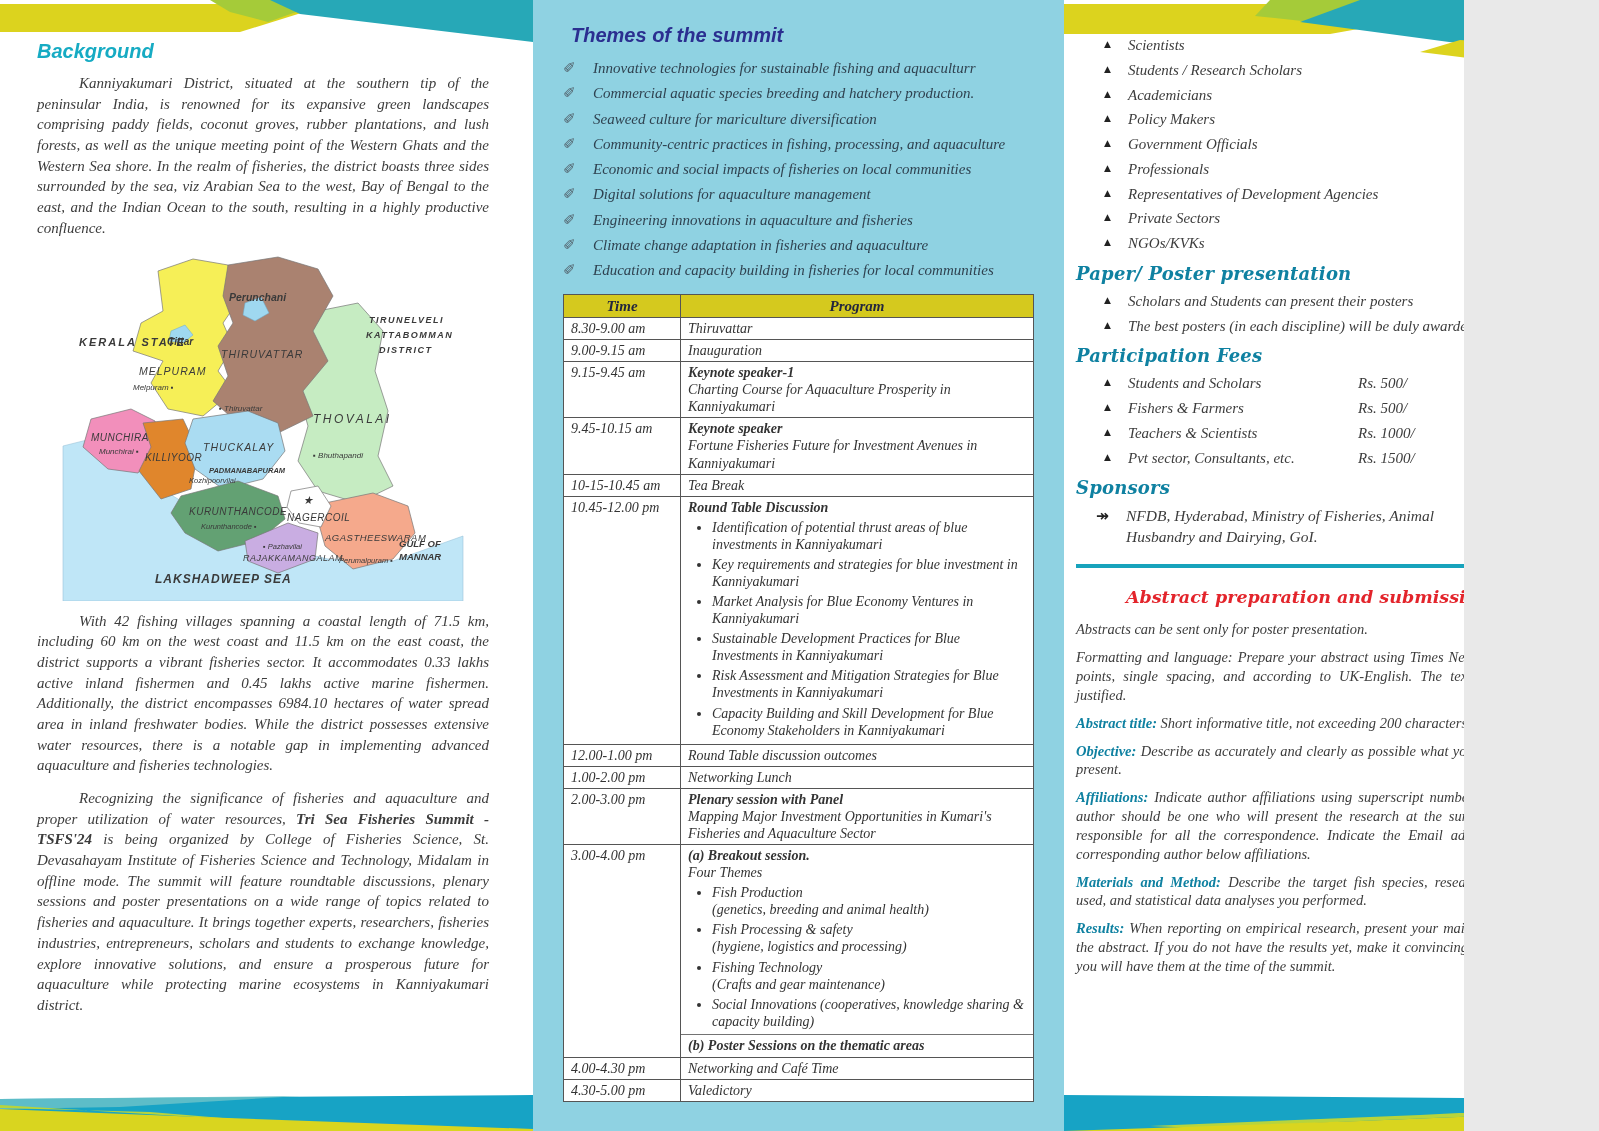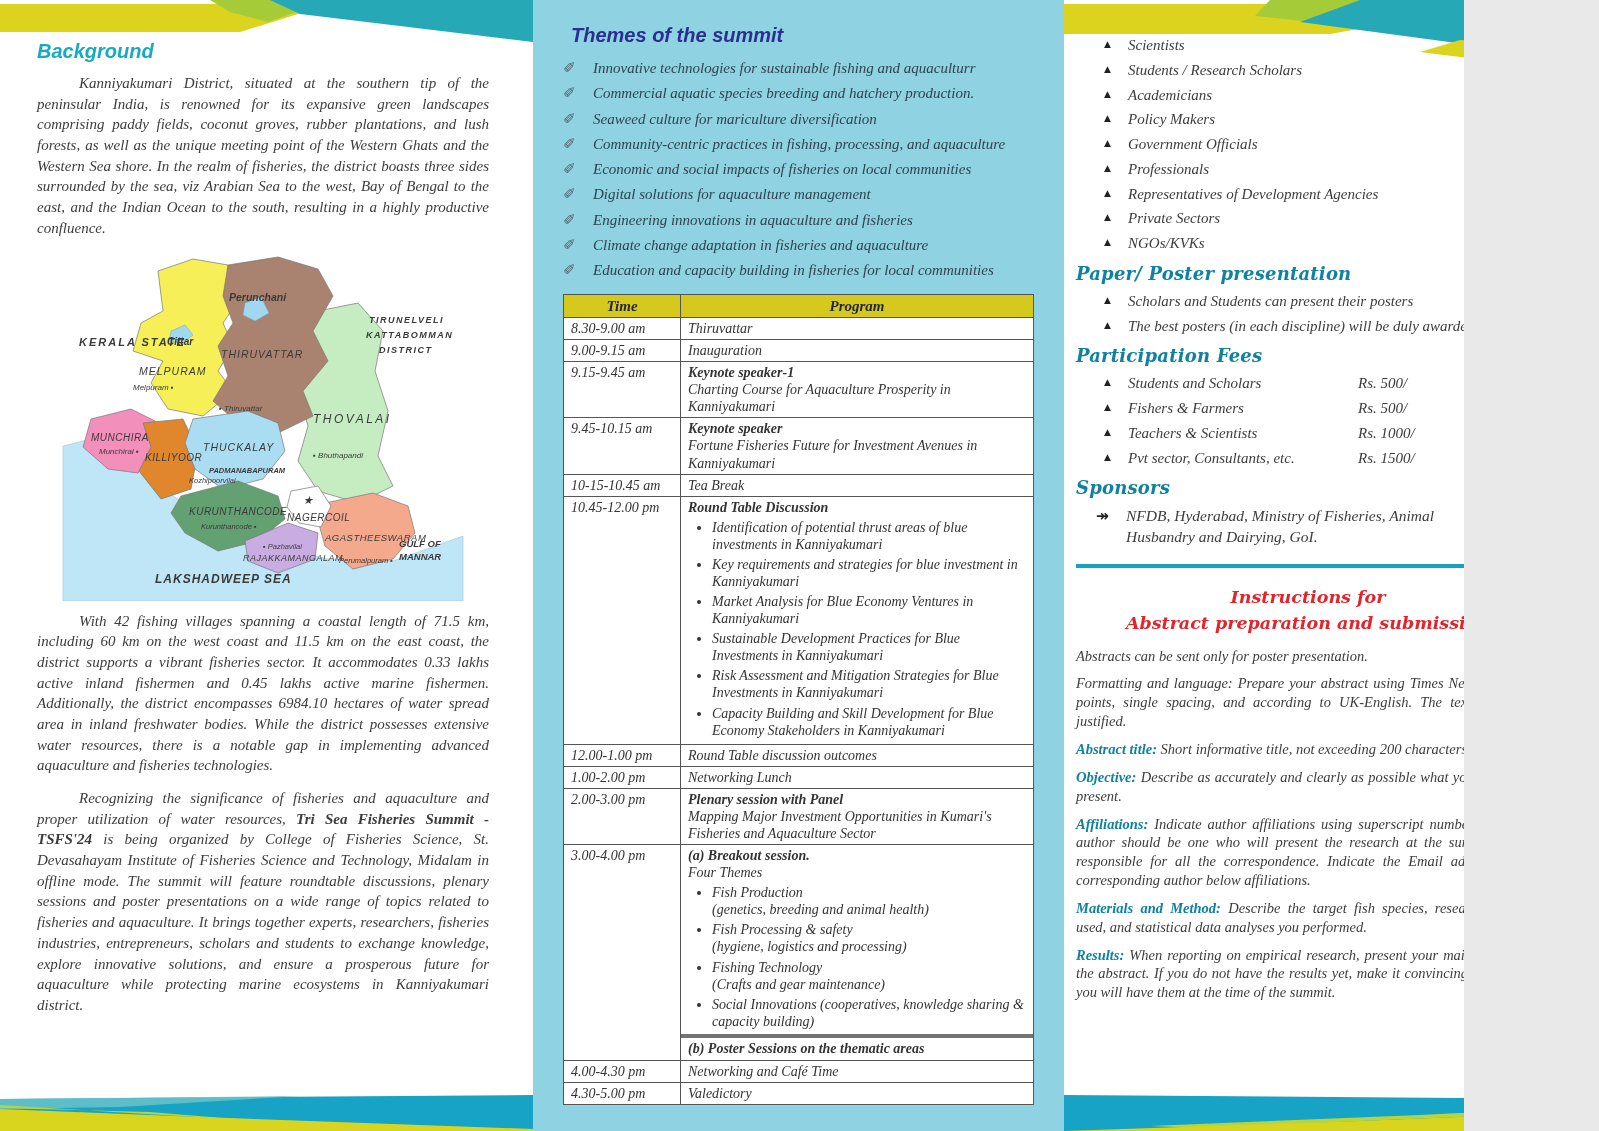--- a/index.html
+++ b/index.html
@@ -28,21 +28,21 @@
   table.prog{border-collapse:collapse;width:100%;margin-top:14px;background:#ffffff;
              font-size:14px;line-height:1.22;color:#333;padding-left:16px;}
   table.prog th{background:#d5c91e;font-weight:bold;color:#23263d;font-size:15px;
                 border:1px solid #555;padding:2px 4px;}
   table.prog td{border:1px solid #555;padding:2px 7px;vertical-align:top;}
   td.t{width:102px;padding:2px 4px;white-space:nowrap;}
   .b{font-weight:bold;}
   ul.cell{margin:2px 0 2px;padding-left:24px;list-style:disc;}
   ul.cell li{margin:3px 0;}
   .subline:empty{display:none;}
-  .subrow{font-weight:bold;border-top:4px solid #737373;margin:4px -7px 0;padding:2px 7px 1px;}
+  .subrow{font-weight:bold;border-top:1px solid #737373;margin:4px -7px 0;padding:2px 7px 1px;}
 
   
   .col-right{position:absolute;left:1076px;top:36px;width:464px;z-index:2;}
   .head-r{font-family:"DejaVu Serif",serif;font-weight:bold;font-size:18px;color:#0f81a1;
           margin:0 0 8px;letter-spacing:.2px;}
   .plist{margin:0 0 10px;padding-left:28px;}
   .pitem{display:flex;margin:0 0 6px;font-size:15px;line-height:1.25;color:#3c3c3c;}
   .tri{flex:0 0 24px;font-size:9px;padding-top:3px;color:#222;font-family:"DejaVu Sans",sans-serif;}
   .ptext{flex:1;}
   .fee-label{flex:0 0 230px;}
@@ -358,21 +358,20 @@
 
     <div class="head-r">Sponsors</div>
     <div class="sponsor">
       <span class="sp-icon">↠</span>
       <span class="sp-text">NFDB, Hyderabad, Ministry of Fisheries, Animal Husbandry and Dairying, GoI.</span>
     </div>
 
     <div class="divider"></div>
 
     <div class="head-red">
-      <div>Instructions for</div>
       <div>Abstract preparation and submission</div>
     </div>
 
     <p class="ipar">Abstracts can be sent only for poster presentation.</p>
     <p class="ipar">Formatting and language: Prepare your abstract using Times New Roman 12 points, single spacing, and according to UK-English. The text should be justified.</p>
     <p class="ipar"><b class="ilabel">Abstract title:</b> <span>Short informative title, not exceeding 200 characters.</span></p>
     <p class="ipar"><b class="ilabel">Objective:</b> <span>Describe as accurately and clearly as possible what you propose to present.</span></p>
     <p class="ipar"><b class="ilabel">Affiliations:</b> <span>Indicate author affiliations using superscript numbers. The first author should be one who will present the research at the summit and be responsible for all the correspondence. Indicate the Email address of the corresponding author below affiliations.</span></p>
     <p class="ipar"><b class="ilabel">Materials and Method:</b> <span>Describe the target fish species, research methods used, and statistical data analyses you performed.</span></p>
     <p class="ipar"><b class="ilabel">Results:</b> <span>When reporting on empirical research, present your main findings in the abstract. If you do not have the results yet, make it convincingly clear that you will have them at the time of the summit.</span></p>

